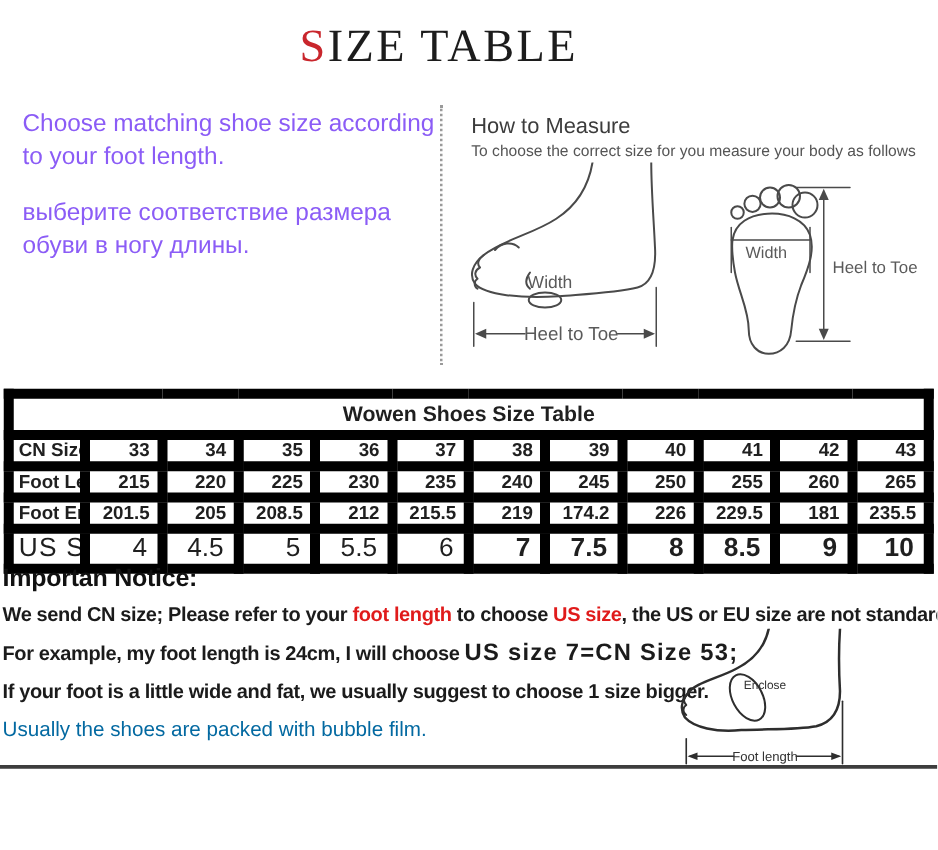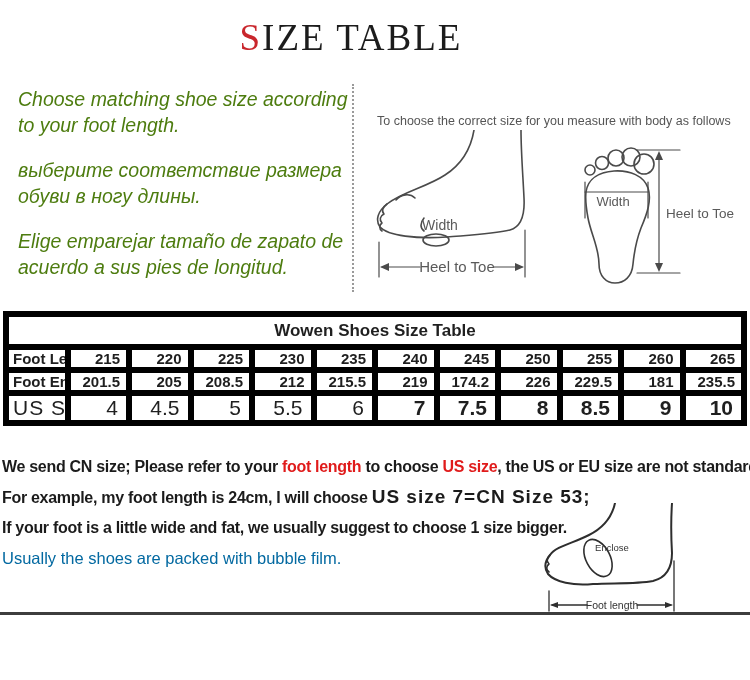--- a/index.html
+++ b/index.html
@@ -10,35 +10,35 @@
   }
   
   .page-title {
     position:absolute; top:16px; left:0; width:702px; text-align:center;
     font-family:"Liberation Serif", serif; font-size:37px; font-weight:400;
     letter-spacing:2px; color:#1c1c1c; white-space:pre;
   }
   .page-title .accent { color:#c9262c; }
   
   .intro { position:absolute; left:18px; top:86px; width:340px; }
-  .intro p { font-size:19.5px; line-height:26px; color:#4d7c0f; margin:0 0 19px 0;font-style:italic; }
+  .intro p { font-size:19.5px; line-height:26px; color:#8b5cf6; margin:0 0 19px 0; }
   
   .vdiv { position:absolute; left:352px; top:84px; height:208px; width:0;
           border-left:2px dotted #9a9a9a; }
   
   .measure-heading { position:absolute; left:377px; top:90px; font-size:17.5px; color:#3c3c3c; }
   .measure-sub { position:absolute; left:377px; top:114px; font-size:12.5px; color:#555; }
   .svg-side-foot { position:absolute; left:372px; top:130px; }
   .svg-top-foot  { position:absolute; left:578px; top:130px; }
   .svg-enclose-foot { position:absolute; left:543px; top:503px; }
   .diag-label { font-family:"Liberation Sans", sans-serif; fill:#5a5a5a; }
   
   .size-table { position:absolute; left:3px; top:311px; width:744px;
     border-collapse:collapse; table-layout:fixed; background:#fff; border:3px solid #000; }
-  .size-table td { border:6px solid #000000; overflow:hidden; white-space:nowrap; }
+  .size-table td { border:8px solid #000000; overflow:hidden; white-space:nowrap; }
   .size-table td.title-cell { height:33px; text-align:center; font-size:17px; font-weight:700; }
   .size-table td.lbl { width:128px; text-align:left; padding-left:4px; font-weight:700; font-size:15px; }
   .size-table td.val { text-align:right; padding-right:6px; font-weight:700; font-size:15px; }
   .size-table tr.row-0 td, .size-table tr.row-1 td { height:22px; }
   .size-table tr.row-2 td { height:23px; }
   .size-table tr.row-3 td { height:27px; }
   .size-table tr.row-3 td.lbl { font-size:21px; font-weight:400; letter-spacing:1px; }
   .size-table tr.row-3 td.val { font-size:21px; font-weight:400; padding-right:8px; }
   .size-table tr.row-3 td.val.heavy { font-weight:700; }
   
@@ -55,26 +55,26 @@
 </head>
 <body>
 
 <div class="page">
 
   <div class="page-title"><span class="accent">S</span><span>IZE TABLE</span></div>
 
   <div class="intro">
     <p>Choose matching shoe size according to your foot length.</p>
     <p>выберите соответствие размера обуви в ногу длины.</p>
-    <p>Elige emparejar tamaño de zapato de acuerdo a sus pies de longitud.</p>
   </div>
 
   <div class="vdiv"></div>
 
-  <div class="measure-sub">To choose the correct size for you measure with body as follows</div>
+  <div class="measure-heading">How to Measure</div>
+  <div class="measure-sub">To choose the correct size for you measure your body as follows</div>
 
   <svg class="svg-side-foot" width="172" height="162" viewBox="0 0 172 162">
     <g fill="none" stroke="#4a4a4a" stroke-width="1.6" stroke-linecap="round">
       <path d="M102,0 C99,18 90,34 73,45 C55,57 30,62 15,74 C6,81 3,90 8,97 C16,106 45,109 75,107 C100,105 122,104 138,100 C149,97 153,86 152,68 C151,46 149,22 149,0"></path>
       <path d="M15,74 C11,77 9,81 12,84 M12,84 C8,86 7,90 10,93 M10,93 C7,95 7,99 10,101"></path>
       <path d="M24,70 C29,64 38,63 43,68"></path>
       <path d="M52,88 C48,93 48,98 52,101"></path>
       <ellipse cx="64" cy="110" rx="13" ry="6"></ellipse>
       <line x1="7" y1="112" x2="7" y2="147" stroke-width="1.2"></line>
       <line x1="153" y1="100" x2="153" y2="147" stroke-width="1.2"></line>
@@ -106,20 +106,34 @@
     <polygon points="81,142 77,133 85,133" fill="#4a4a4a"></polygon>
     <text x="35" y="76" text-anchor="middle" font-size="13" class="diag-label">Width</text>
     <text x="88" y="88" font-size="13.5" class="diag-label">Heel to Toe</text>
   </svg>
 
   <table class="size-table">
     <tbody>
       <tr>
         <td class="title-cell" colspan="12">Wowen Shoes Size Table</td>
       </tr>
+    <tr class="row-0">
+          <td class="lbl">CN Size</td>
+          <td class="val">33</td>
+          <td class="val">34</td>
+          <td class="val">35</td>
+          <td class="val">36</td>
+          <td class="val">37</td>
+          <td class="val">38</td>
+          <td class="val">39</td>
+          <td class="val">40</td>
+          <td class="val">41</td>
+          <td class="val">42</td>
+          <td class="val">43</td>
+        </tr>
         <tr class="row-1">
           <td class="lbl">Foot Length(mm)</td>
           <td class="val">215</td>
           <td class="val">220</td>
           <td class="val">225</td>
           <td class="val">230</td>
           <td class="val">235</td>
           <td class="val">240</td>
           <td class="val">245</td>
           <td class="val">250</td>
@@ -152,20 +166,21 @@
           <td class="val heavy">7.5</td>
           <td class="val heavy">8</td>
           <td class="val heavy">8.5</td>
           <td class="val heavy">9</td>
           <td class="val heavy">10</td>
         </tr>
       </tbody>
   </table>
 
   <div class="notice">
+    <h3>Importan Notice:</h3>
     <p><span>We send CN size; Please refer to your </span><span class="red">foot length</span><span> to choose </span><span class="red">US size</span><span>, the US or EU size are not standard size.</span></p>
     <p><span>For example, my foot length is 24cm, I will choose </span><span class="example-em">US size 7=CN Size 53;</span></p>
     <p>If your foot is a little wide and fat, we usually suggest to choose 1 size bigger.</p>
     <p class="muted">Usually the shoes are packed with bubble film.</p>
   </div>
 
   <svg class="svg-enclose-foot" width="204" height="112" viewBox="0 0 204 112">
     <g fill="none" stroke="#2e2e2e" stroke-width="2" stroke-linecap="round">
       <path d="M72,0 C69,14 60,25 46,32 C31,40 13,43 7,52 C2,58 1,65 5,71 C12,79 30,83 50,81 C72,80 94,81 110,78 C122,75 129,66 129,50 C128,33 128,15 129,0"></path>
       <path d="M7,52 C4,55 3,58 6,61 M6,61 C3,63 3,67 6,69" stroke-width="1.6"></path>

